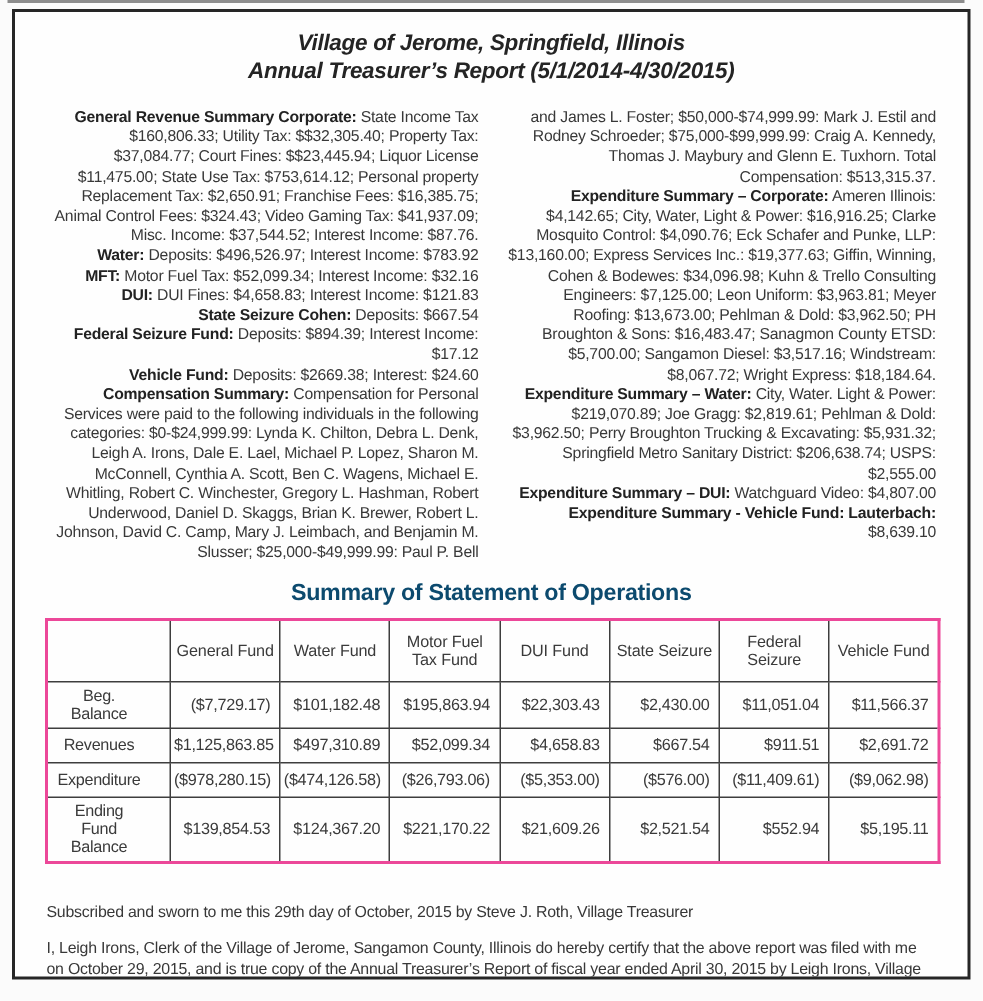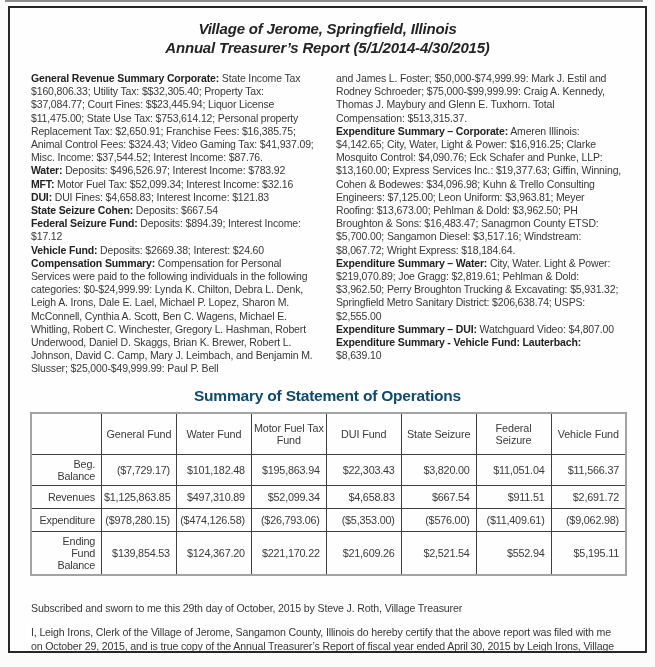--- a/index.html
+++ b/index.html
@@ -11,39 +11,39 @@
   .frame {
     position:absolute; left:8px; right:8px; top:6px; bottom:14px;
     border:2px solid #262626; background:#fefefe; overflow:hidden;
   }
   .title-block { margin-top:12px; text-align:center;font-style:italic; }
   .title-line {
     font-size:15px; font-weight:bold; color:#242424; line-height:18.5px; letter-spacing:-0.2px;
   }
   .columns { display:flex; gap:17px; padding:0 21px; margin-top:15px; }
   .col { width:50%; }
-  .body-par { margin:0; font-size:10.5px; line-height:13.2px; letter-spacing:-0.15px; color:#383838; }
+  .body-par { margin:0; font-size:10.5px; line-height:13.2px; letter-spacing:-0.15px; color:#383838;text-align:right; }
   .body-par .b { font-weight:bold; color:#222; }
   .section-title {
     text-align:center; font-weight:bold; font-size:15.5px; color:#0c4a6e;
     margin:11px 0 7px 0; letter-spacing:-0.2px;
   }
   table.ops {
     border-collapse:collapse; table-layout:fixed;
     margin:0 18px 0 20px; width:calc(100% - 38px);
-    font-size:10.8px; color:#3a3a3a; border:2px solid #a3a3a3;
+    font-size:10.8px; color:#3a3a3a; border:2px solid #ec4899;
   }
   table.ops th, table.ops td { border:1px solid #3e3e3e; overflow:hidden; }
   table.ops th {
     font-weight:normal; text-align:center; vertical-align:middle;
     padding:4px 2px; letter-spacing:-0.1px;
   }
   table.ops thead tr { height:42px; }
   table.ops td { text-align:right; padding:3px 6px 3px 2px; letter-spacing:-0.2px; }
-  table.ops td.rowlabel, table.ops th.rowlabel { text-align:right; padding:3px 6px 3px 5px; }
+  table.ops td.rowlabel, table.ops th.rowlabel { text-align:center; padding:3px 18px 3px 5px; }
   table.ops th:first-child, table.ops td:first-child { width:58px; }
   table.ops tbody tr { height:23px; }
   table.ops tbody tr:last-child { height:37px; }
   .footer { padding:0 21px; }
   .sworn-line { margin-top:26px; font-size:10.6px; line-height:13.5px; letter-spacing:-0.15px; color:#383838; }
   .certify-par { margin-top:9px; font-size:10.6px; line-height:13.5px; letter-spacing:-0.15px; color:#383838; }
 </style>
 </head>
 <body>
 
@@ -91,21 +91,21 @@
             <th>Vehicle Fund</th>
           </tr>
         </thead>
       <tbody>
           <tr>
             <td class="rowlabel">Beg. Balance</td>
             <td>($7,729.17)</td>
             <td>$101,182.48</td>
             <td>$195,863.94</td>
             <td>$22,303.43</td>
-            <td>$3,820.00</td>
+            <td>$2,430.00</td>
             <td>$11,051.04</td>
             <td>$11,566.37</td>
           </tr>
           <tr>
             <td class="rowlabel">Revenues</td>
             <td>$1,125,863.85</td>
             <td>$497,310.89</td>
             <td>$52,099.34</td>
             <td>$4,658.83</td>
             <td>$667.54</td>

